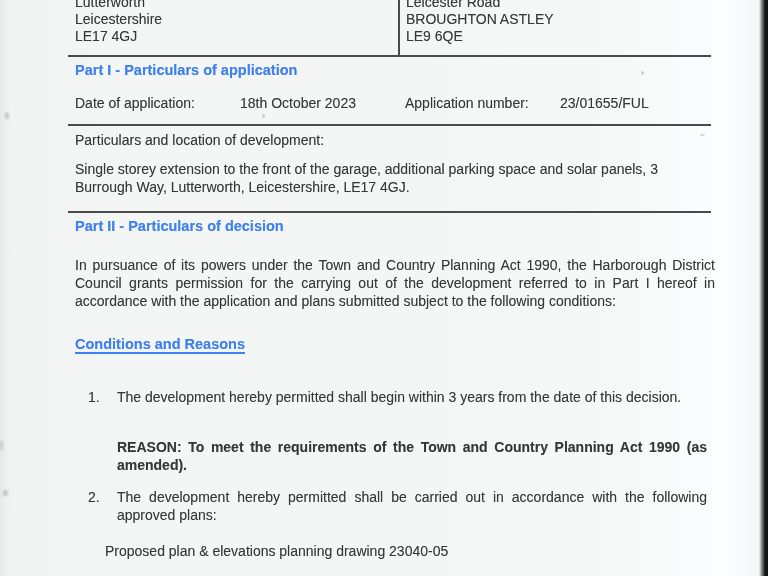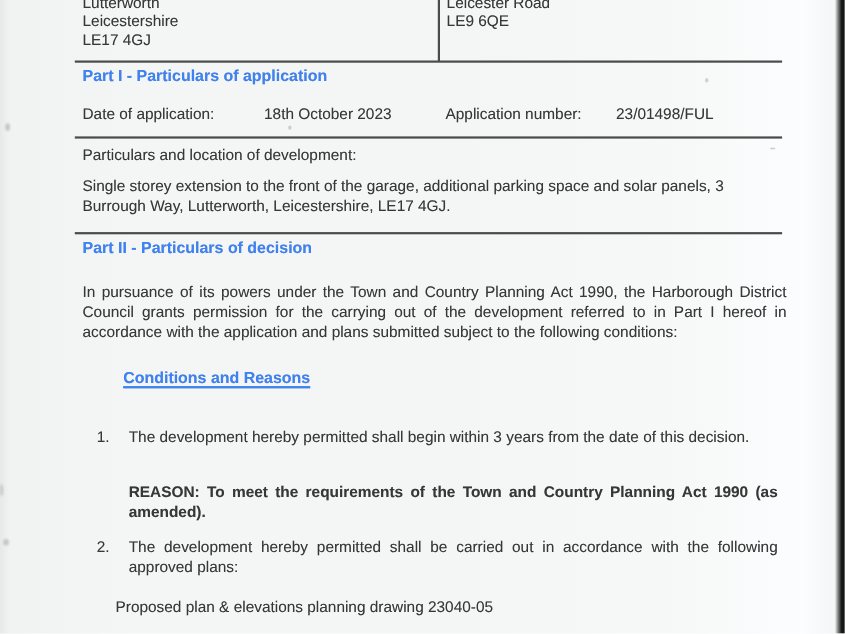--- a/index.html
+++ b/index.html
@@ -29,21 +29,21 @@
   .dr-label  { left: 0; }
   .dr-value  { left: 165px; }
   .dr-label2 { left: 330px; }
   .dr-value2 { left: 485px; }
   .particulars-label { left: 75px; top: 131px; }
   .particulars-text  { left: 75px; top: 160px; width: 642px; }
   .h-part2 { left: 75px; top: 217px; font-size: 14.5px; }
   .intro { left: 75px; top: 256px; width: 640px; text-align: justify; }
   .cond-heading {
     left: 75px; top: 335px; font-size: 14.5px;
-    text-decoration: underline; text-underline-offset: 3px; text-decoration-thickness: 1.5px; margin-left: 37px;
+    text-decoration: underline; text-underline-offset: 3px; text-decoration-thickness: 1.5px;
   }
   .cond-num { width: 22px; }
   .c1-num  { left: 88px;  top: 388px; }
   .c1-text { left: 117px; top: 388px; width: 590px; text-align: justify; }
   .c1-reason { left: 117px; top: 438px; width: 590px; text-align: justify; font-weight: bold; }
   .c2-num  { left: 88px;  top: 488px; }
   .c2-text { left: 117px; top: 488px; width: 590px; text-align: justify; }
   .c2-plans { left: 105px; top: 542px; white-space: nowrap; }
   .scan-edge-right {
     position: absolute; top: 0; right: 0; width: 9px; height: 576px;
@@ -62,32 +62,33 @@
 </head>
 <body>
 
 <div class="abs addr addr-left">
   <div>Lutterworth</div>
   <div>Leicestershire</div>
   <div>LE17 4GJ</div>
 </div>
 <div class="abs addr addr-right">
   <div>Leicester Road</div>
+  <div>BROUGHTON ASTLEY</div>
   <div>LE9 6QE</div>
 </div>
 <div class="vrule"></div>
 
 <div class="rule" style="top:55px"></div>
 <div class="abs bold h-part1">Part I - Particulars of application</div>
 
 <div class="abs date-row">
   <span class="dr-label">Date of application:</span>
   <span class="dr-value">18th October 2023</span>
   <span class="dr-label2">Application number:</span>
-  <span class="dr-value2">23/01498/FUL</span>
+  <span class="dr-value2">23/01655/FUL</span>
 </div>
 
 <div class="rule" style="top:124px"></div>
 <div class="abs particulars-label">Particulars and location of development:</div>
 <div class="abs particulars-text">Single storey extension to the front of the garage, additional parking space and solar panels, 3 Burrough Way, Lutterworth, Leicestershire, LE17 4GJ.</div>
 
 <div class="rule" style="top:211px"></div>
 <div class="abs bold h-part2">Part II - Particulars of decision</div>
 <div class="abs intro">In pursuance of its powers under the Town and Country Planning Act 1990, the Harborough District Council grants permission for the carrying out of the development referred to in Part I hereof in accordance with the application and plans submitted subject to the following conditions:</div>
 

